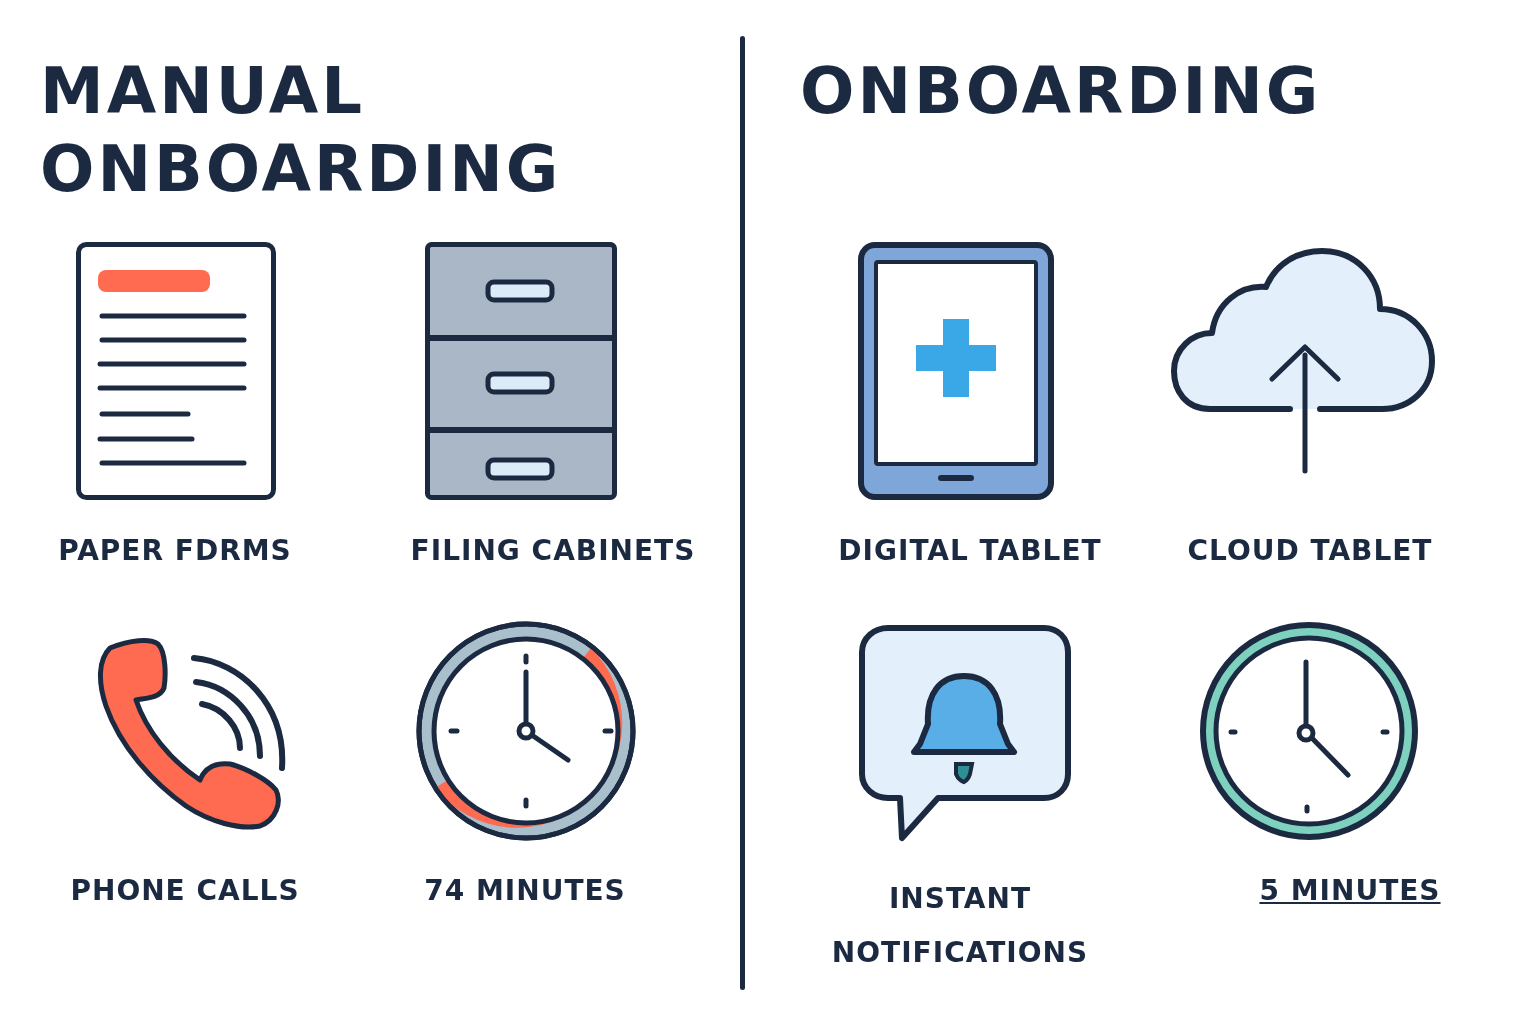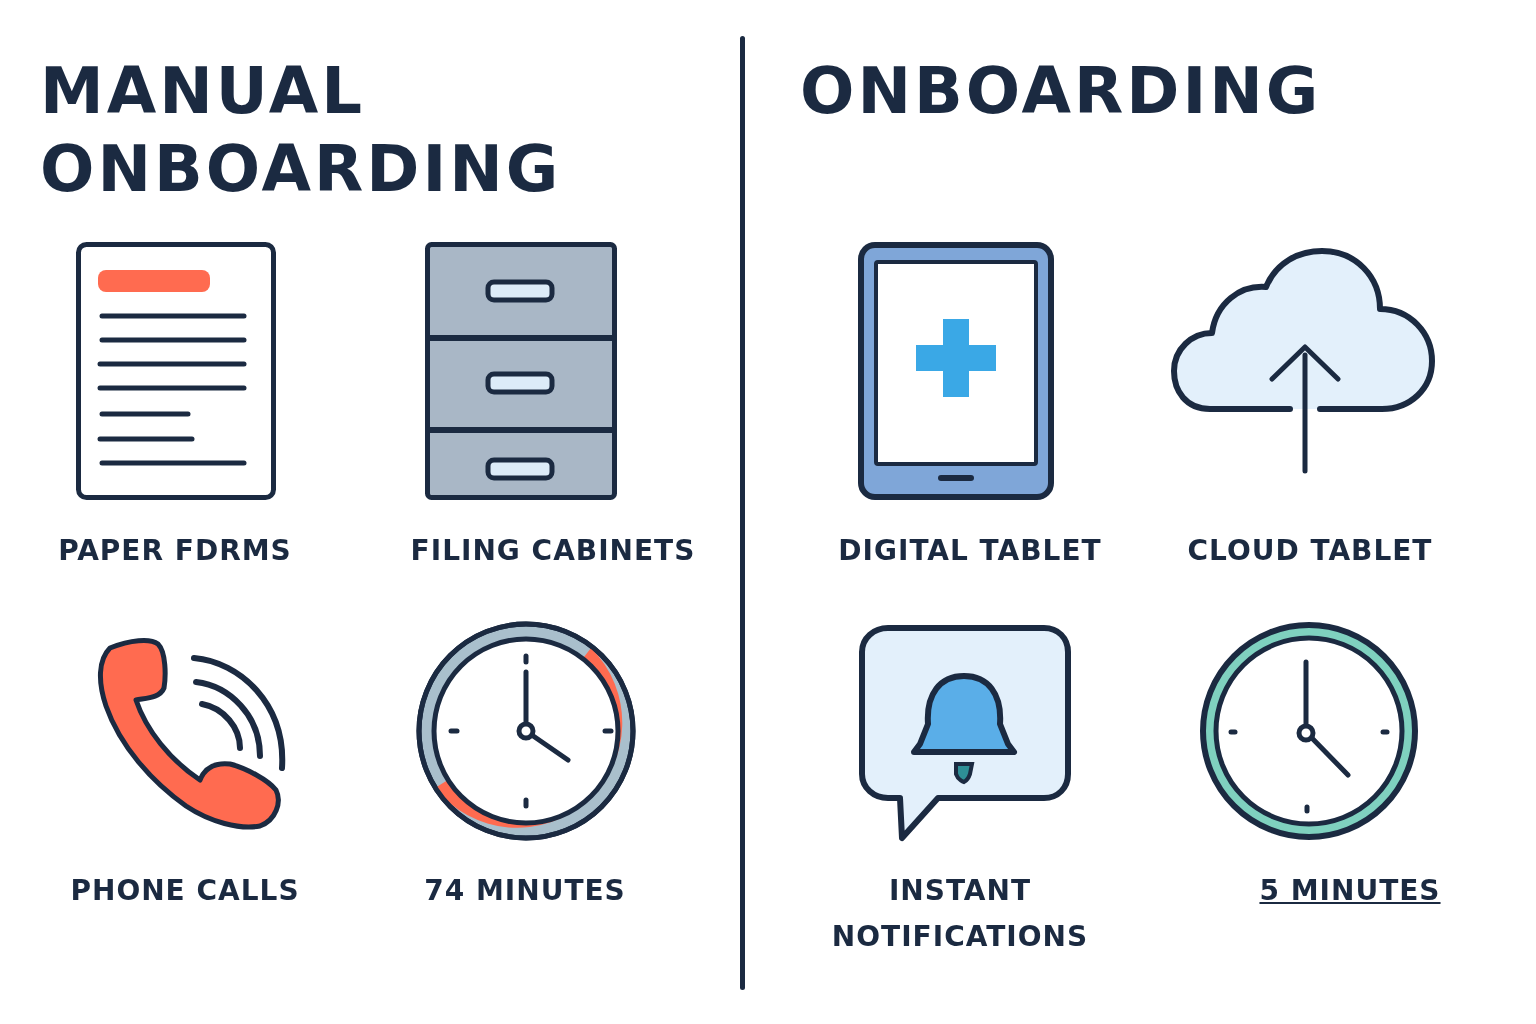--- a/index.html
+++ b/index.html
@@ -14,21 +14,21 @@
   .title span { display:block; }
   .divider {
     position:absolute; left:740px; top:36px; width:5px; height:954px;
     background:#1b2a41; border-radius:3px;
   }
   .icon { position:absolute; }
   .label {
     position:absolute; text-align:center; font-weight:bold; font-size:28px;
     line-height:46px; color:#1b2a41; letter-spacing:1px; white-space:nowrap;
   }
-  .label span { display:block; }
+  .label span { display:block;margin-top:8px; }
 </style>
 </head>
 <body>
 
 <div class="title" style="left:40px; top:52px; width:610px;">
   <span>MANUAL</span>
   <span>ONBOARDING</span>
 </div>
 
 <div class="icon" style="left:76px; top:242px;">

